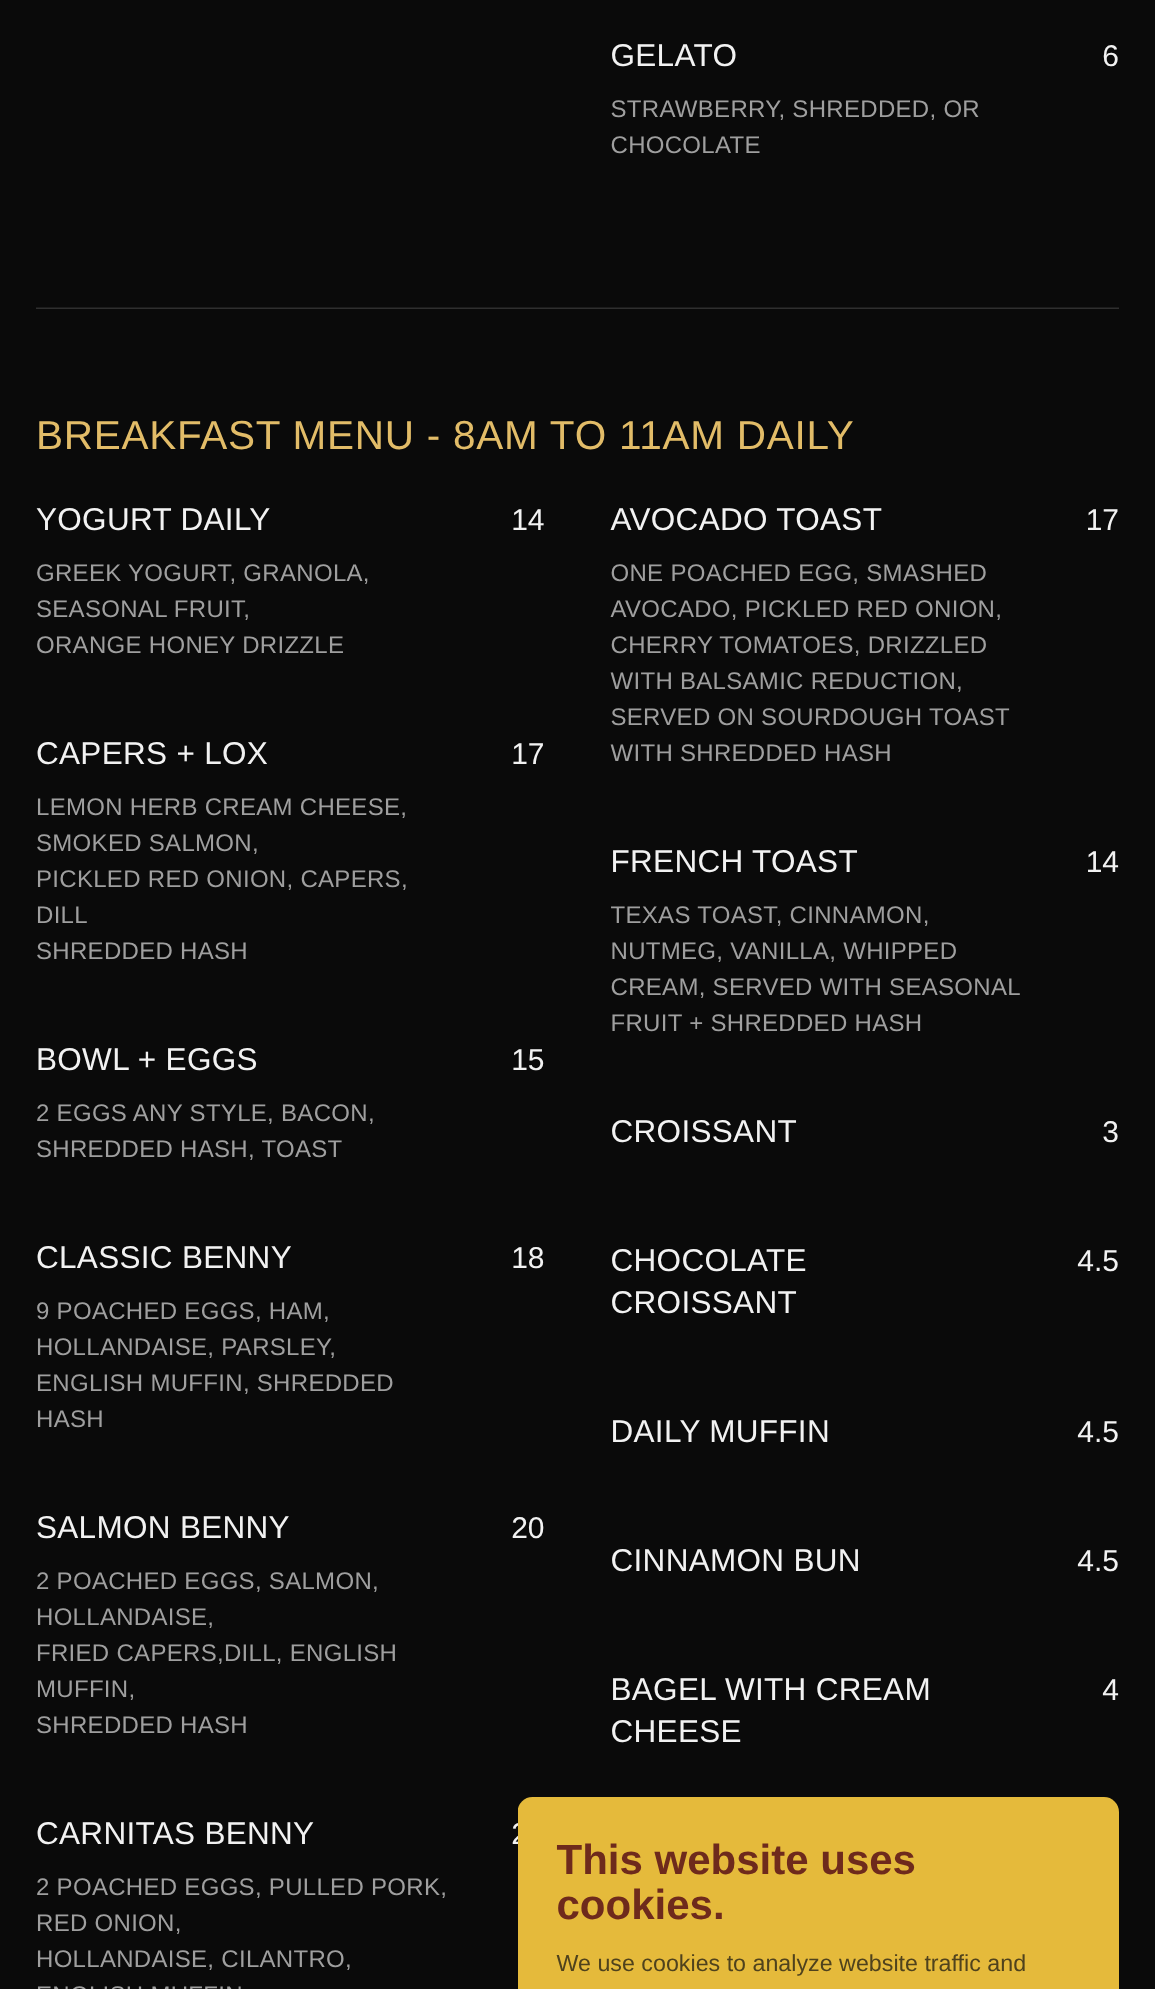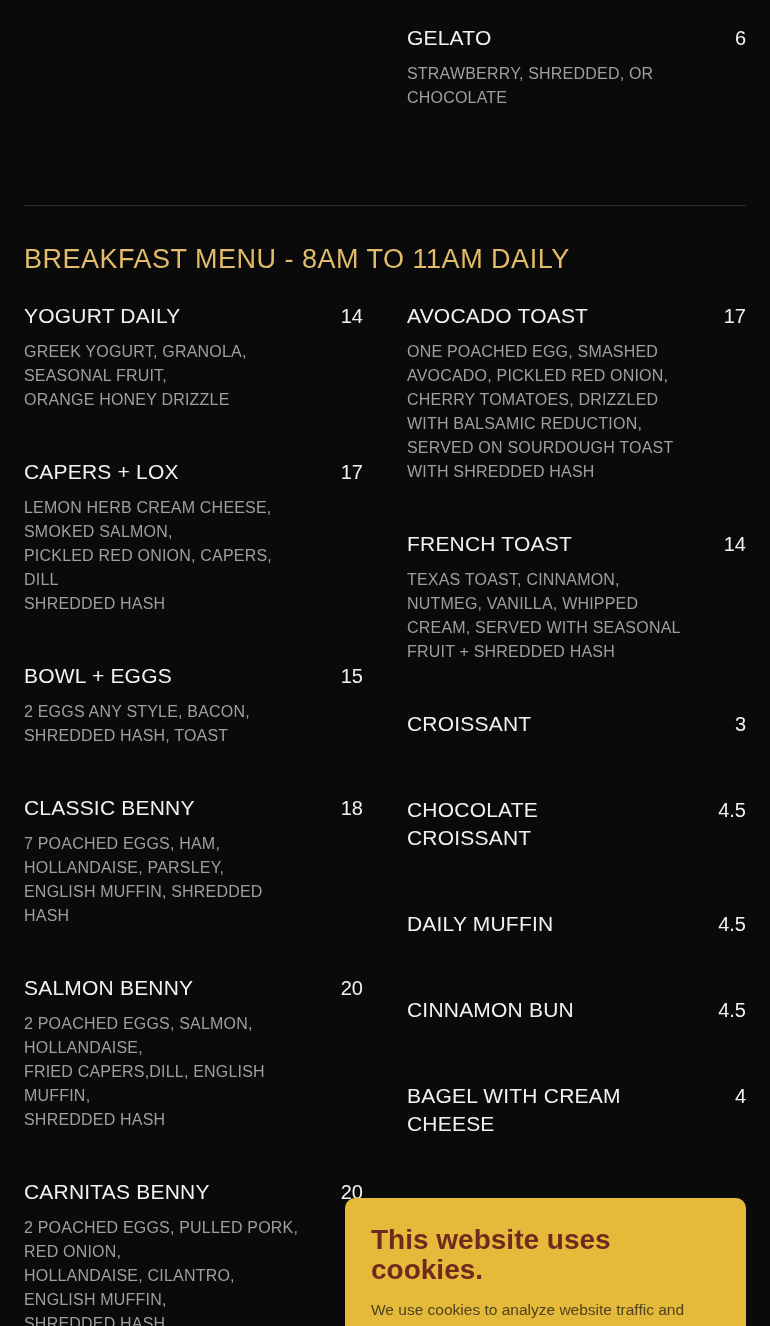--- a/index.html
+++ b/index.html
@@ -20,21 +20,21 @@
 
   .dessert-tail { padding-top: 24px; }
 
   .divider {
     border: none;
     border-top: 1px solid #2f2f2f;
     margin-top: 49px;
   }
 
   .section-heading {
-    margin-top: 36px;
+    margin-top: 67px;
     font-size: 27px;
     line-height: 34px;
     color: #e2bc68;
     letter-spacing: 0.5px;
     font-weight: 400;
   }
 
   .menu-cols { margin-top: 26px; }
 
   .item { margin-bottom: 58px; }
@@ -152,21 +152,21 @@
         </div>
         <div class="item-desc">2 EGGS ANY STYLE, BACON,
 SHREDDED HASH, TOAST</div>
       </div>
 
       <div class="item has-desc">
         <div class="item-head">
           <div class="item-name">CLASSIC BENNY</div>
           <div class="item-price">18</div>
         </div>
-        <div class="item-desc">7 POACHED EGGS, HAM,
+        <div class="item-desc">9 POACHED EGGS, HAM,
 HOLLANDAISE, PARSLEY,
 ENGLISH MUFFIN, SHREDDED
 HASH</div>
       </div>
 
       <div class="item has-desc">
         <div class="item-head">
           <div class="item-name">SALMON BENNY</div>
           <div class="item-price">20</div>
         </div>

